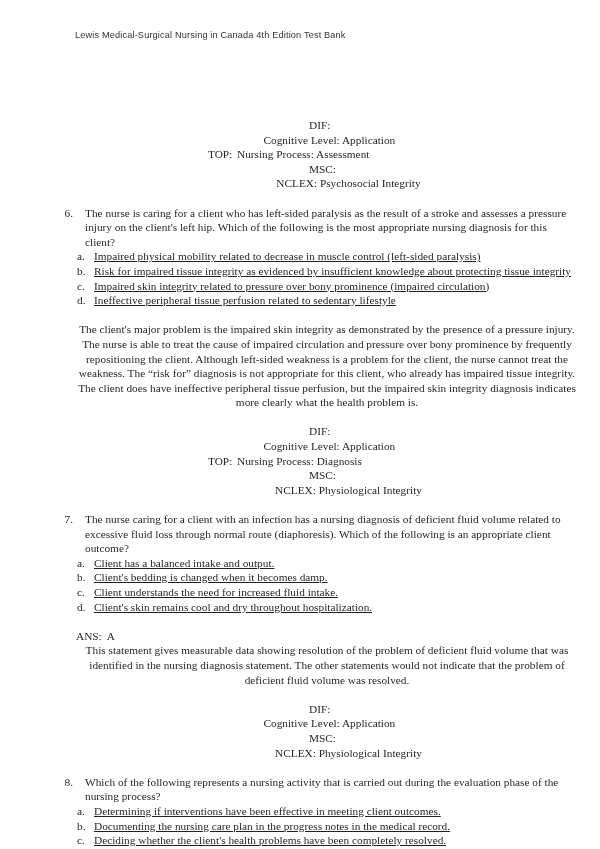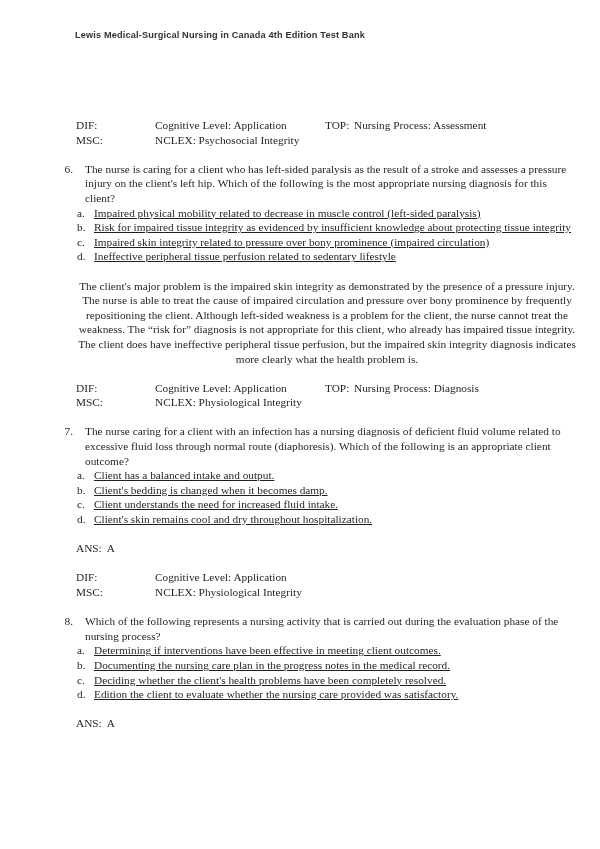--- a/index.html
+++ b/index.html
@@ -24,21 +24,21 @@
   }
 
   
   .doc-header {
     position: absolute;
     top: 30px;
     left: 75px;
     right: 40px;
     font-family: "Liberation Sans", "DejaVu Sans", sans-serif;
     font-size: 9.2px;
-    font-weight: 700;
+    font-weight: 400;
     letter-spacing: 0.15px;
     color: #333333;
     white-space: nowrap;
   }
 
   
   .body-flow {
     position: absolute;
     top: 118px;
     left: 0;
@@ -51,20 +51,21 @@
   .meta-block {
     margin-left: 76px;
     margin-right: 30px;
     margin-bottom: 0;
   }
   .meta-row {
     display: flex;
     align-items: center;
     white-space: nowrap;
     line-height: 14.6px;
+    flex-direction: column;
   }
   .meta-key {
     display: inline-block;
     min-width: 28px;
     flex: 0 0 auto;
   }
   .meta-val {
     flex: 0 0 auto;
     padding-left: 7px;
     margin-left: 44px;
@@ -224,20 +225,21 @@
           <span class="opt-marker">d.</span>
           <span class="opt-text">Client's skin remains cool and dry throughout hospitalization.</span>
         </li>
       </ul>
     </div>
 
     <div class="spacer-sm"></div>
 
     <div class="answer-block">
       <div class="ans-line"><span>ANS:</span><span>  </span><span>A</span></div>
+      <div class="rationale">This statement gives measurable data showing resolution of the problem of deficient fluid volume that was identified in the nursing diagnosis statement. The other statements would not indicate that the problem of deficient fluid volume was resolved.</div>
     </div>
 
     <div class="spacer-sm"></div>
 
     <div class="meta-block">
       <div class="meta-row meta-row-1">
         <span class="meta-key">DIF:</span>
         <span class="meta-val">Cognitive Level: Application</span>
       </div>
       <div class="meta-row">

